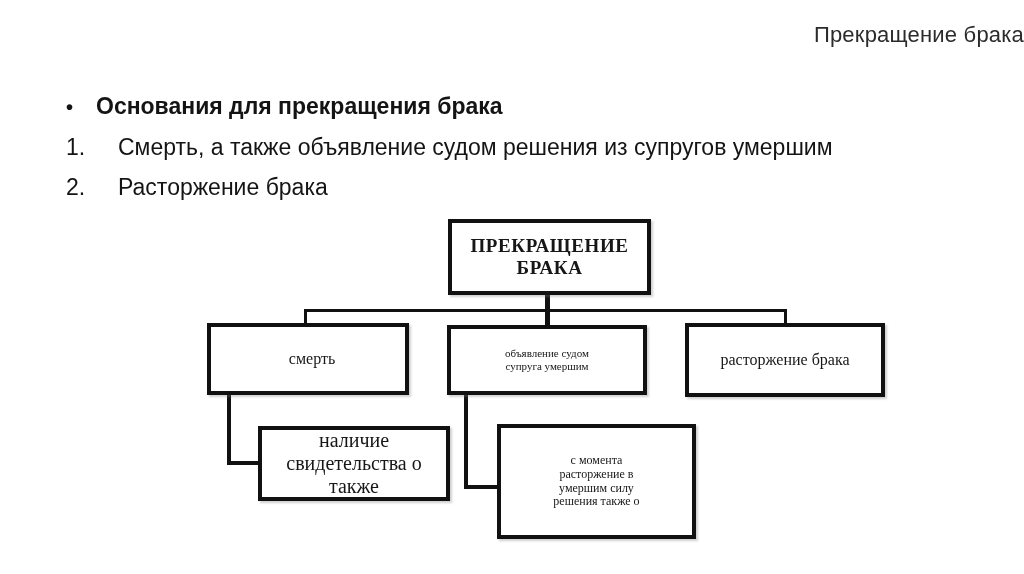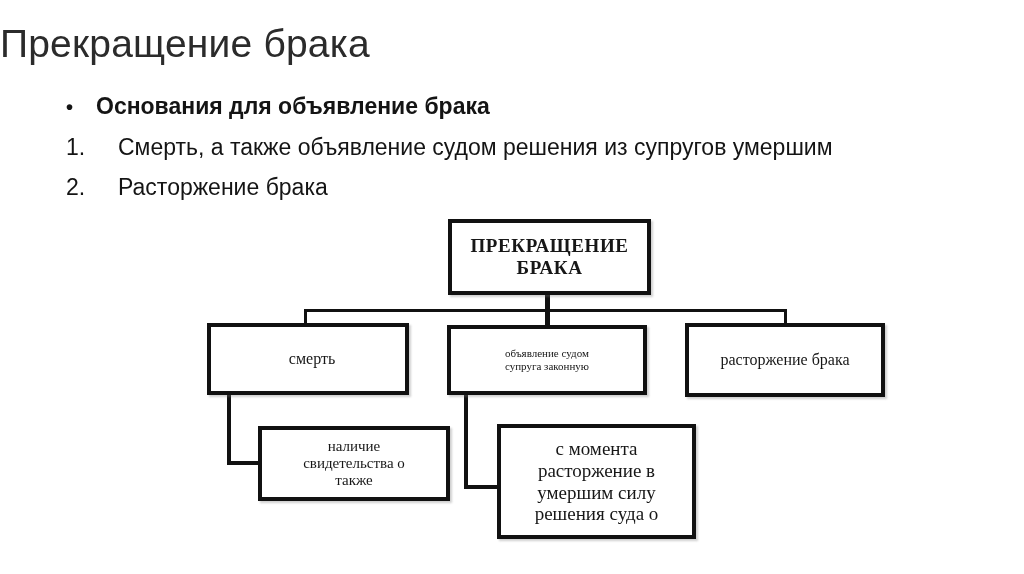--- a/index.html
+++ b/index.html
@@ -18,23 +18,23 @@
     background: #ffffff;
     overflow: hidden;
   }
 
   
   .slide-title {
     position: absolute;
     left: 0;
     top: 22px;
     width: 1024px;
-    text-align: left;
+    text-align: right;
     font-family: "Liberation Sans", sans-serif;
-    font-size: 39px;
+    font-size: 22px;
     font-weight: 400;
     color: #2b2b2b;
     letter-spacing: 0.2px;
     white-space: nowrap;
   }
 
   
   .text-block {
     position: absolute;
     left: 66px;
@@ -134,29 +134,29 @@
     height: 74px;
   }
   #box-dissolve .cap { font-size: 16px; }
 
   #box-certificate {
     left: 258px;
     top: 426px;
     width: 192px;
     height: 75px;
   }
-  #box-certificate .cap { font-size: 15px; }
+  #box-certificate .cap { font-size: 20px; }
 
   #box-effect {
     left: 497px;
     top: 424px;
     width: 199px;
     height: 115px;
   }
-  #box-effect .cap { font-size: 19px; }
+  #box-effect .cap { font-size: 12px; }
 
   
   .line {
     position: absolute;
     background: #111111;
     z-index: 1;
   }
   .line.thick-v { width: 5px; }
   .line.thin-h  { height: 3px; }
   .line.thin-v  { width: 3px; }
@@ -183,21 +183,21 @@
 <body>
 
 <div id="slide">
 
   <div class="slide-title">Прекращение брака</div>
 
   <div class="text-block">
 
     <div class="bullet-row lead">
       <span class="bullet-mark">•</span>
-      <span class="bullet-text">Основания для объявление брака</span>
+      <span class="bullet-text">Основания для прекращения брака</span>
     </div>
 
     <div class="bullet-row">
       <span class="num-mark">1.</span>
       <span class="bullet-text">Смерть, а также объявление судом решения из супругов умершим</span>
     </div>
 
     <div class="bullet-row">
       <span class="num-mark">2.</span>
       <span class="bullet-text">Расторжение брака</span>
@@ -227,21 +227,21 @@
 
     <div class="dbox" id="box-death">
       <span class="cap">
         <span>смерть</span>
       </span>
     </div>
 
     <div class="dbox" id="box-declare">
       <span class="cap">
         <span>объявление судом</span><br>
-        <span>супруга законную</span>
+        <span>супруга умершим</span>
       </span>
     </div>
 
     <div class="dbox" id="box-dissolve">
       <span class="cap">
         <span>расторжение брака</span>
       </span>
     </div>
 
     <div class="dbox" id="box-certificate">
@@ -250,19 +250,19 @@
         <span>свидетельства о</span><br>
         <span>также</span>
       </span>
     </div>
 
     <div class="dbox" id="box-effect">
       <span class="cap">
         <span>с момента</span><br>
         <span>расторжение в</span><br>
         <span>умершим силу</span><br>
-        <span>решения суда о</span><br>
+        <span>решения также о</span><br>
       </span>
     </div>
 
   </div>
 
 </div>
 
 </body></html>

